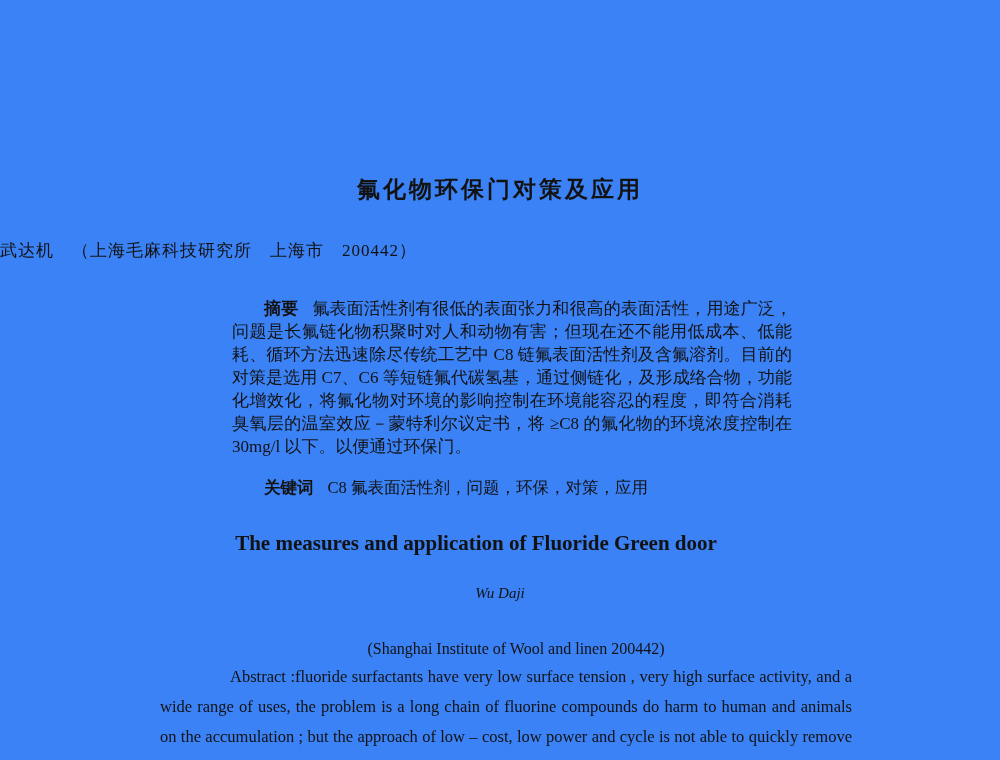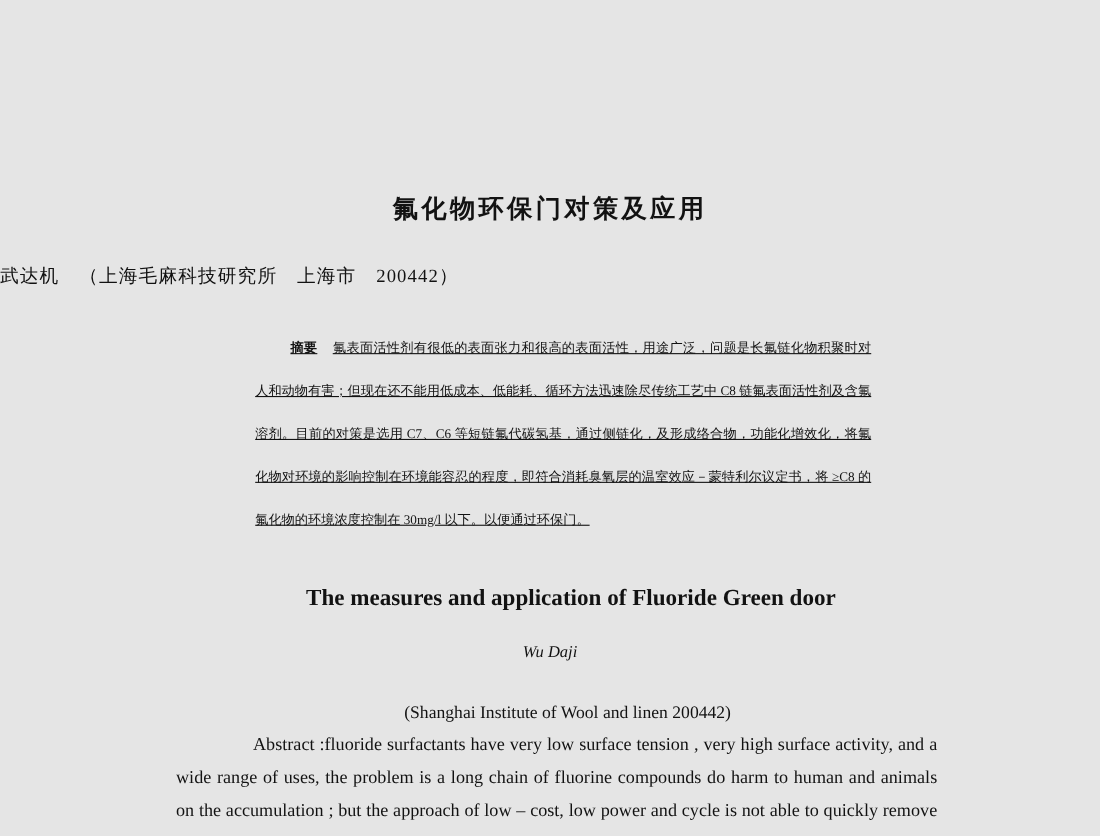--- a/index.html
+++ b/index.html
@@ -11,21 +11,21 @@
     height: 760px;
     background: #ffffff;
     overflow: hidden;
     color: #121212;
     font-family: "Liberation Serif", "DejaVu Serif", serif;
   }
   .page {
     position: relative;
     width: 1000px;
     height: 760px;
-    background: #e5e5e5;
+    background: #3b82f6;
   }
   .title-zh {
     position: absolute;
     top: 174px;
     left: 0;
     width: 1000px;
     text-align: center;
     font-size: 23px;
     font-weight: bold;
     letter-spacing: 3px;
@@ -38,26 +38,25 @@
     width: 1000px;
     font-size: 17px;
     letter-spacing: 1px;
     margin: 0;
   }
   .abstract-zh {
     position: absolute;
     top: 297px;
     left: 232px;
     width: 560px;
-    font-size: 12px;
-    line-height: 39px;
+    font-size: 17px;
+    line-height: 23px;
     text-align: justify;
     text-indent: 32px;
     margin: 0;
-    text-decoration: underline;
   }
   .abstract-zh .label,
   .keywords-zh .label {
     font-weight: bold;
   }
   .label-gap {
     display: inline-block;
     width: 14px;
   }
   .keywords-zh {
@@ -71,21 +70,20 @@
   }
   .title-en {
     position: absolute;
     top: 531px;
     left: 0;
     width: 952px;
     text-align: center;
     font-size: 21px;
     font-weight: bold;
     margin: 0;
-    padding-left: 43px;
   }
   .author-en {
     position: absolute;
     top: 585px;
     left: 0;
     width: 1000px;
     text-align: center;
     font-size: 15px;
     font-weight: normal;
     font-style: italic;
@@ -123,20 +121,21 @@
 <body>
 
 <div class="page">
 
   <h1 class="title-zh">氟化物环保门对策及应用</h1>
 
   <p class="author-zh">武达机　（上海毛麻科技研究所　上海市　200442）</p>
 
   <p class="abstract-zh"><span class="label">摘要</span><span class="label-gap"></span><span>氟表面活性剂有很低的表面张力和很高的表面活性，用途广泛，问题是长氟链化物积聚时对人和动物有害；但现在还不能用低成本、低能耗、循环方法迅速除尽传统工艺中 C8 链氟表面活性剂及含氟溶剂。目前的对策是选用 C7、C6 等短链氟代碳氢基，通过侧链化，及形成络合物，功能化增效化，将氟化物对环境的影响控制在环境能容忍的程度，即符合消耗臭氧层的温室效应－蒙特利尔议定书，将 ≥C8 的氟化物的环境浓度控制在 30mg/l 以下。以便通过环保门。</span></p>
 
+  <p class="keywords-zh"><span class="label">关键词</span><span class="label-gap"></span><span>C8 氟表面活性剂，问题，环保，对策，应用</span></p>
 
   <h2 class="title-en">The measures and application of Fluoride Green door</h2>
 
   <p class="author-en">Wu Daji</p>
 
   <p class="affil-en">(Shanghai Institute of Wool and linen 200442)</p>
 
   <p class="abstract-en"><span class="first-indent"></span><span class="label">Abstract</span> <span>:fluoride surfactants have very low surface tension , very high surface activity, and a wide range of uses, the problem is a long chain of fluorine compounds do harm to human and animals on the accumulation ; but the approach of low – cost, low power and cycle is not able to quickly remove the C8 chain fluorine surfactants and fluorine solvents in the traditional process. The</span></p>
 
 </div>

